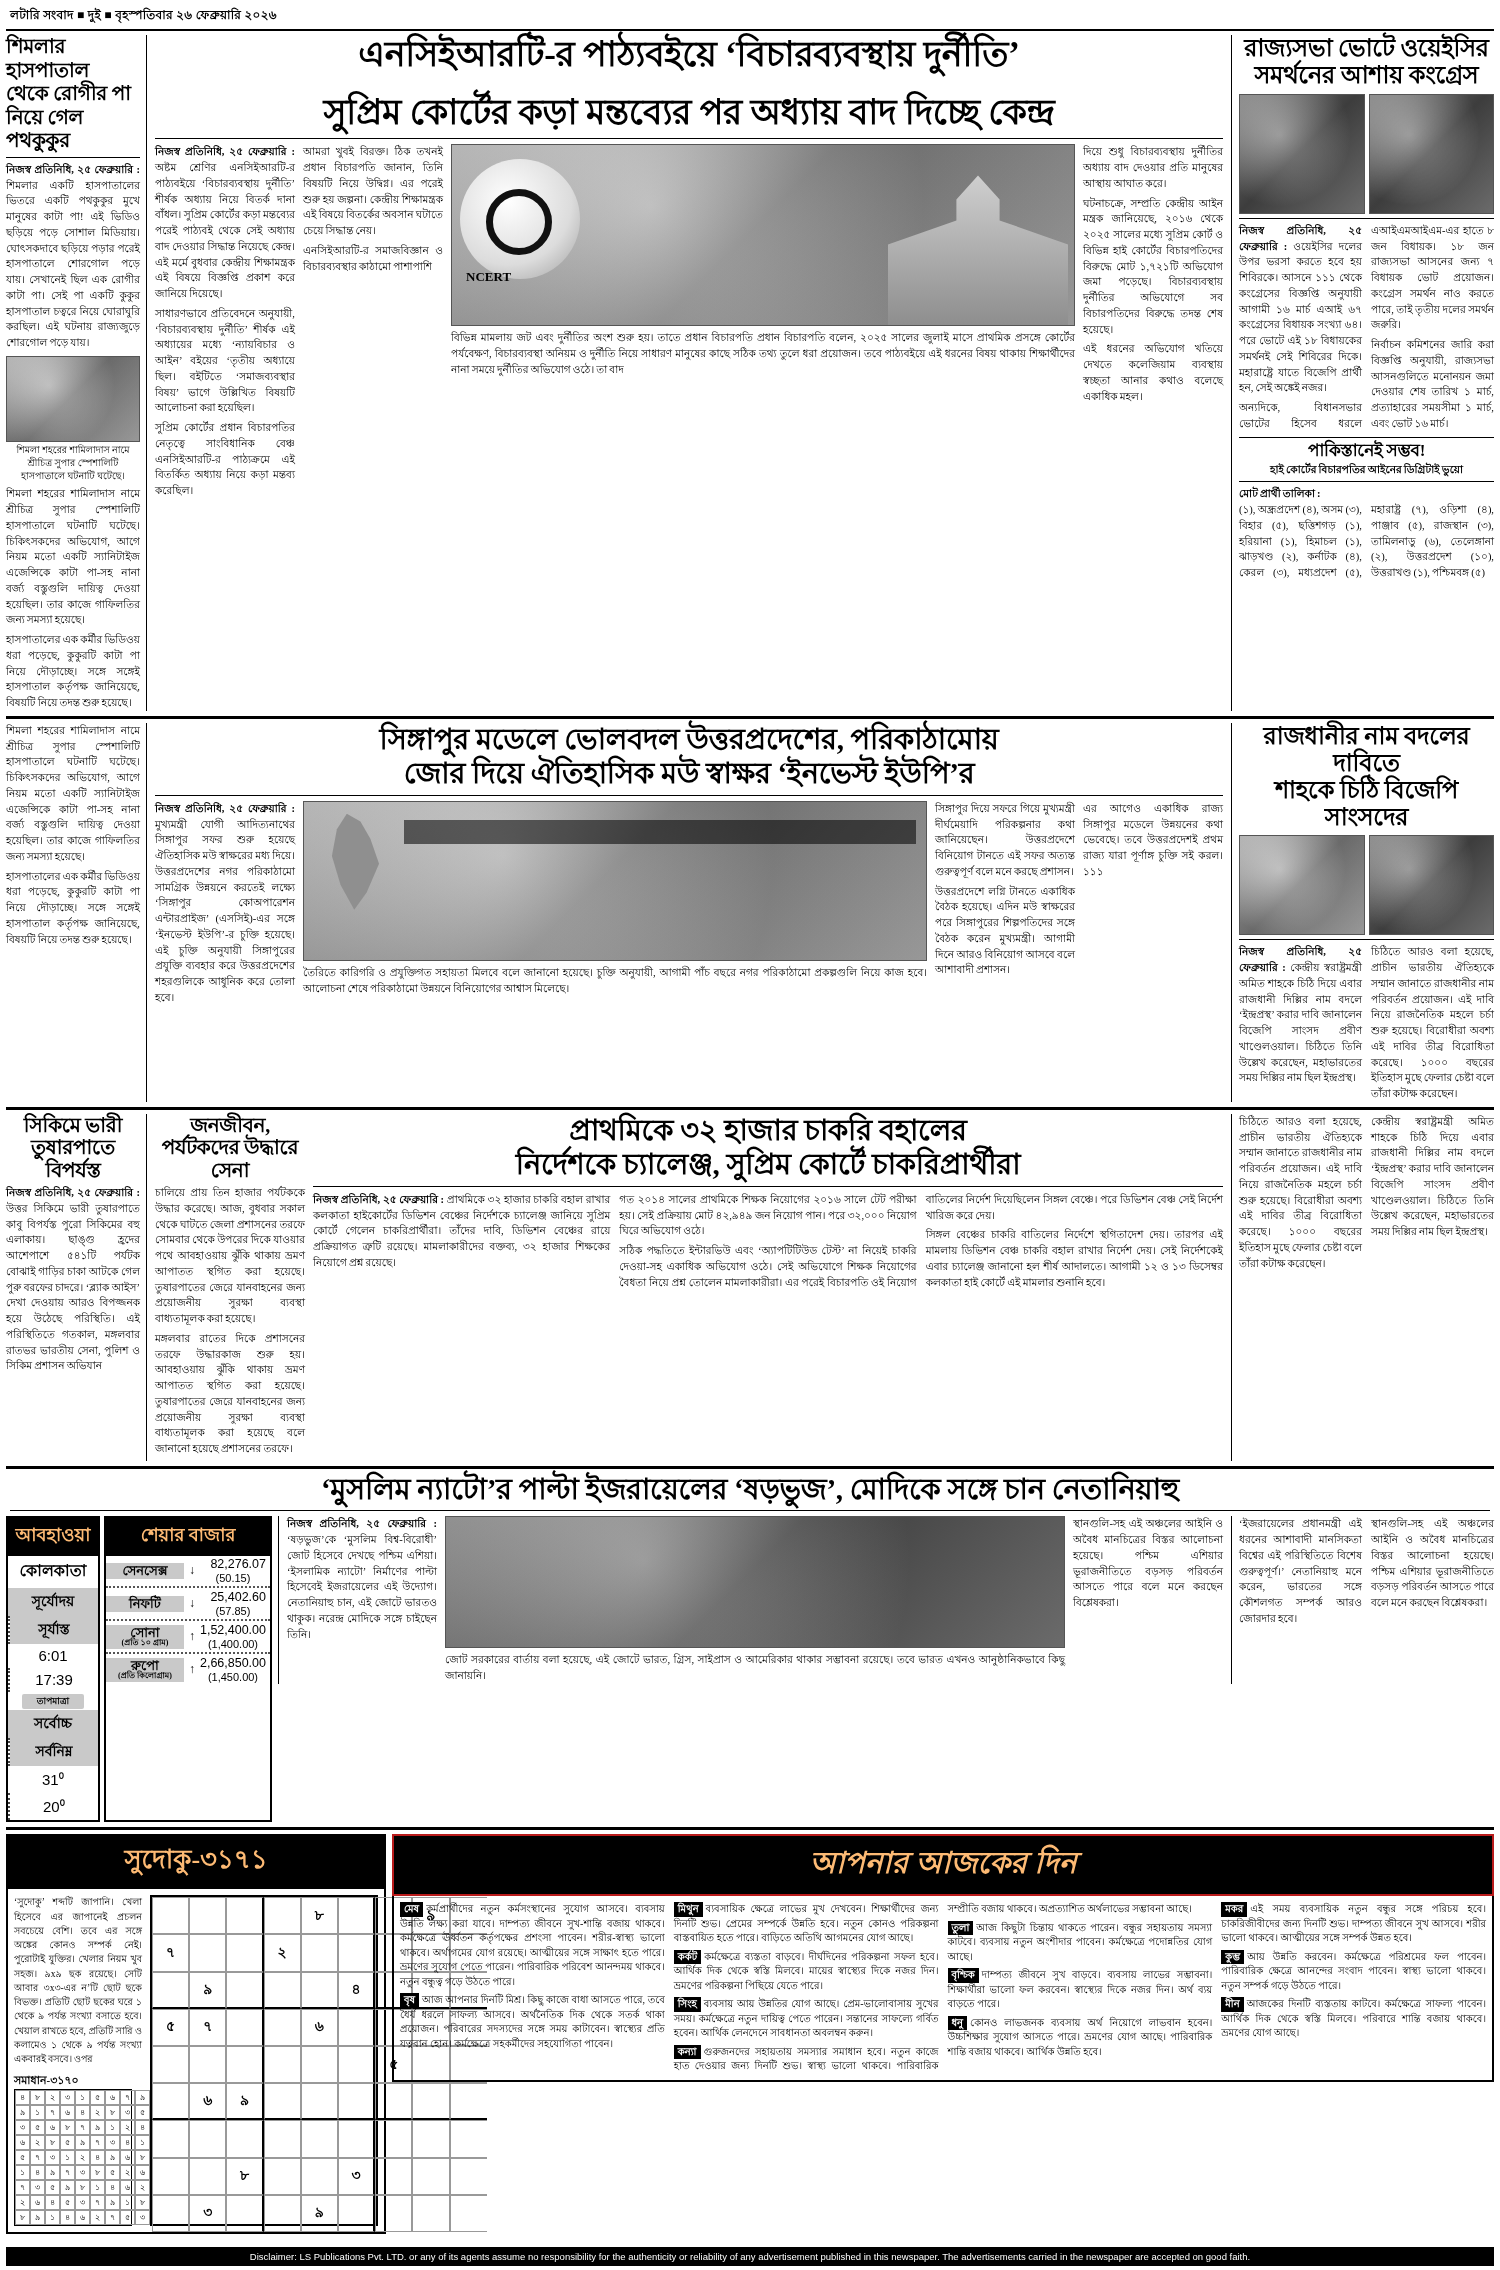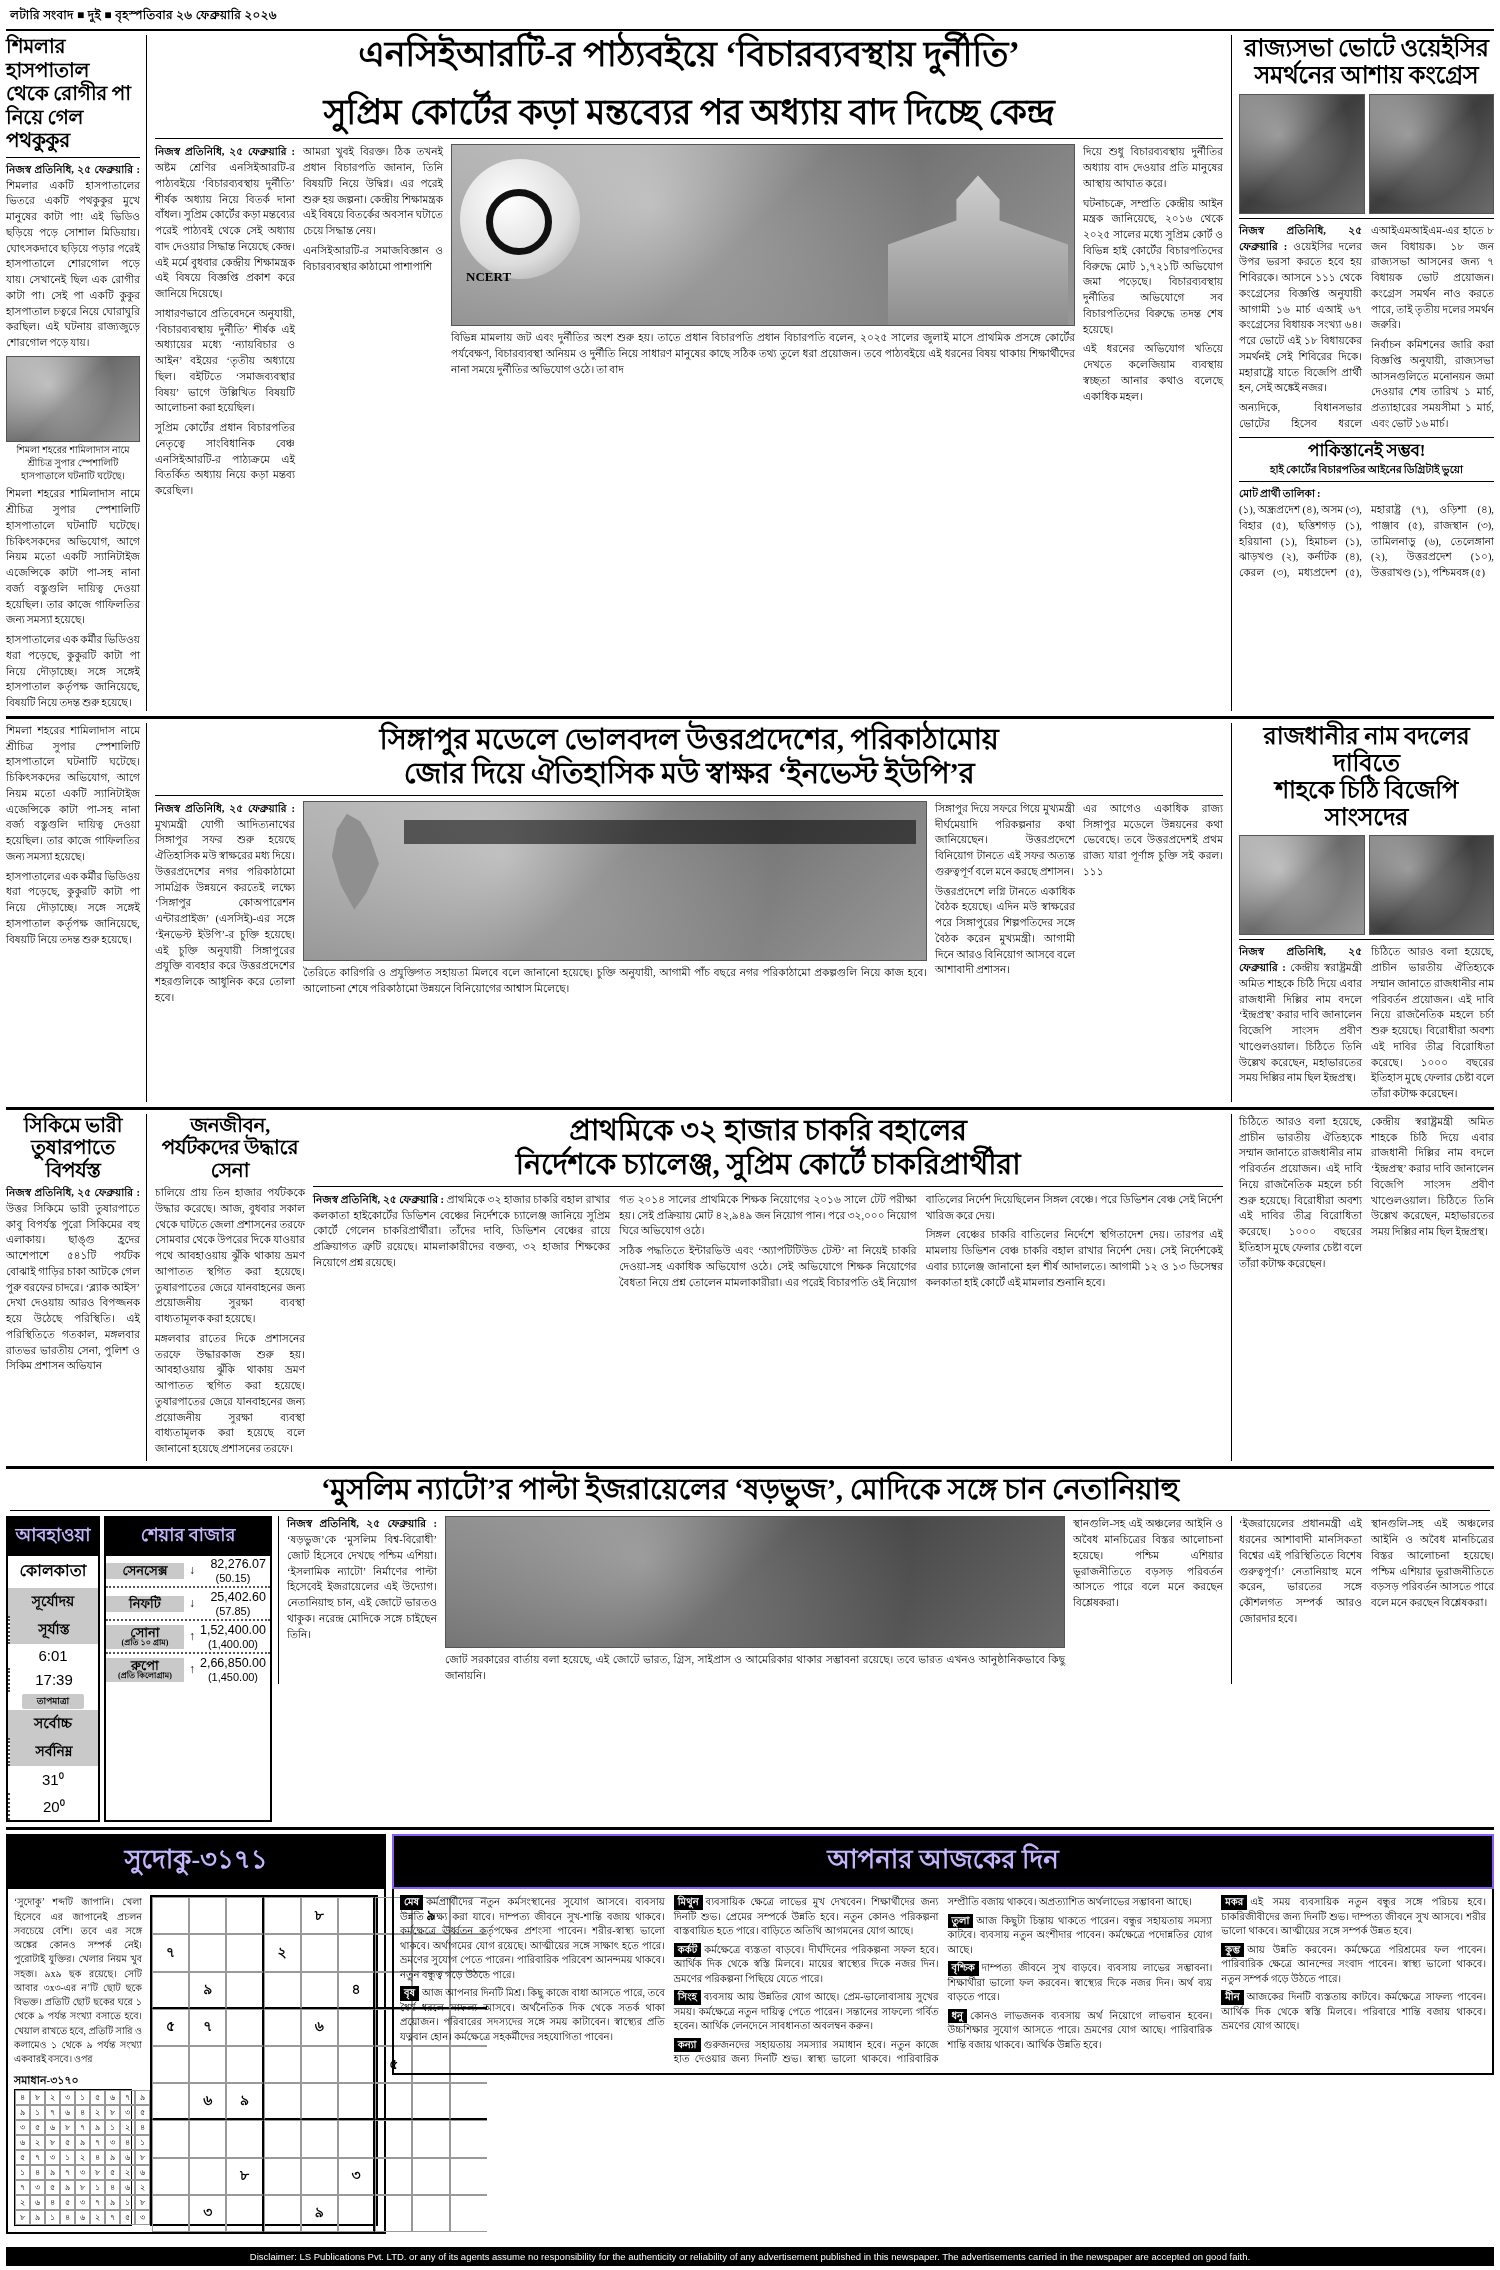--- a/index.html
+++ b/index.html
@@ -58,21 +58,21 @@
   .col-mid   { flex:1; padding:0 8px; }
   .col-right { width:262px; padding-left:7px; }
 
   .two-cols { column-count:2; column-gap:9px; column-rule:none; }
   .three-cols { column-count:3; column-gap:9px; }
   .four-cols { column-count:4; column-gap:9px; }
 
   
   .panel { border:2px solid #000; }
   .panel-head {
-    background:#000; color:#c4b5fd; text-align:center;
+    background:#000; color:#fdba74; text-align:center;
     font-weight:bold; font-size:18px; padding:3px 0 4px;
   }
   .wx-city { text-align:center; font-weight:bold; font-size:16px; padding:2px 0 3px; }
   .wx-row { display:flex;flex-direction:column; }
   .wx-cell { flex:1; text-align:center; }
   .wx-lbl { background:#c9c9c9; font-weight:bold; font-size:14px; padding:2px 0; }
   .wx-val { font-size:15px; padding:3px 0 4px; font-family:"Liberation Sans",sans-serif; }
   .wx-sep { border-left:2px dotted #444; }
   .wx-tag {
     display:block; width:62px; margin:2px auto -7px auto; background:#c9c9c9;
@@ -615,21 +615,21 @@
             <div>৯</div>
             <div></div>
             <div></div>
             <div></div>
             <div></div>
           </div>
       </div>
     </div>
 
     <div style="flex:1;">
-      <div class="panel-head" style="border:2px solid #8b5cf6;font-size:26px;">আপনার আজকের দিন</div>
+      <div class="panel-head" style="border:2px solid #b91c1c;font-size:30px;font-style:italic;">আপনার আজকের দিন</div>
       <div class="four-cols" id="horoscope-list" style="border:2px solid #000;border-top:none;padding:6px;">
           <div class="horo-item"><span class="horo-sign">মেষ</span><span>কর্মপ্রার্থীদের নতুন কর্মসংস্থানের সুযোগ আসবে। ব্যবসায় উন্নতি লক্ষ্য করা যাবে। দাম্পত্য জীবনে সুখ-শান্তি বজায় থাকবে। কর্মক্ষেত্রে ঊর্ধ্বতন কর্তৃপক্ষের প্রশংসা পাবেন। শরীর-স্বাস্থ্য ভালো থাকবে। অর্থাগমের যোগ রয়েছে। আত্মীয়ের সঙ্গে সাক্ষাৎ হতে পারে। ভ্রমণের সুযোগ পেতে পারেন। পারিবারিক পরিবেশ আনন্দময় থাকবে। নতুন বন্ধুত্ব গড়ে উঠতে পারে।</span></div>
           <div class="horo-item"><span class="horo-sign">বৃষ</span><span>আজ আপনার দিনটি মিশ্র। কিছু কাজে বাধা আসতে পারে, তবে ধৈর্য ধরলে সাফল্য আসবে। অর্থনৈতিক দিক থেকে সতর্ক থাকা প্রয়োজন। পরিবারের সদস্যদের সঙ্গে সময় কাটাবেন। স্বাস্থ্যের প্রতি যত্নবান হোন। কর্মক্ষেত্রে সহকর্মীদের সহযোগিতা পাবেন।</span></div>
           <div class="horo-item"><span class="horo-sign">মিথুন</span><span>ব্যবসায়িক ক্ষেত্রে লাভের মুখ দেখবেন। শিক্ষার্থীদের জন্য দিনটি শুভ। প্রেমের সম্পর্কে উন্নতি হবে। নতুন কোনও পরিকল্পনা বাস্তবায়িত হতে পারে। বাড়িতে অতিথি আগমনের যোগ আছে।</span></div>
           <div class="horo-item"><span class="horo-sign">কর্কট</span><span>কর্মক্ষেত্রে ব্যস্ততা বাড়বে। দীর্ঘদিনের পরিকল্পনা সফল হবে। আর্থিক দিক থেকে স্বস্তি মিলবে। মায়ের স্বাস্থ্যের দিকে নজর দিন। ভ্রমণের পরিকল্পনা পিছিয়ে যেতে পারে।</span></div>
           <div class="horo-item"><span class="horo-sign">সিংহ</span><span>ব্যবসায় আয় উন্নতির যোগ আছে। প্রেম-ভালোবাসায় সুখের সময়। কর্মক্ষেত্রে নতুন দায়িত্ব পেতে পারেন। সন্তানের সাফল্যে গর্বিত হবেন। আর্থিক লেনদেনে সাবধানতা অবলম্বন করুন।</span></div>
           <div class="horo-item"><span class="horo-sign">কন্যা</span><span>গুরুজনদের সহায়তায় সমস্যার সমাধান হবে। নতুন কাজে হাত দেওয়ার জন্য দিনটি শুভ। স্বাস্থ্য ভালো থাকবে। পারিবারিক সম্প্রীতি বজায় থাকবে। অপ্রত্যাশিত অর্থলাভের সম্ভাবনা আছে।</span></div>
           <div class="horo-item"><span class="horo-sign">তুলা</span><span>আজ কিছুটা চিন্তায় থাকতে পারেন। বন্ধুর সহায়তায় সমস্যা কাটবে। ব্যবসায় নতুন অংশীদার পাবেন। কর্মক্ষেত্রে পদোন্নতির যোগ আছে।</span></div>
           <div class="horo-item"><span class="horo-sign">বৃশ্চিক</span><span>দাম্পত্য জীবনে সুখ বাড়বে। ব্যবসায় লাভের সম্ভাবনা। শিক্ষার্থীরা ভালো ফল করবেন। স্বাস্থ্যের দিকে নজর দিন। অর্থ ব্যয় বাড়তে পারে।</span></div>
           <div class="horo-item"><span class="horo-sign">ধনু</span><span>কোনও লাভজনক ব্যবসায় অর্থ নিয়োগে লাভবান হবেন। উচ্চশিক্ষার সুযোগ আসতে পারে। ভ্রমণের যোগ আছে। পারিবারিক শান্তি বজায় থাকবে। আর্থিক উন্নতি হবে।</span></div>

